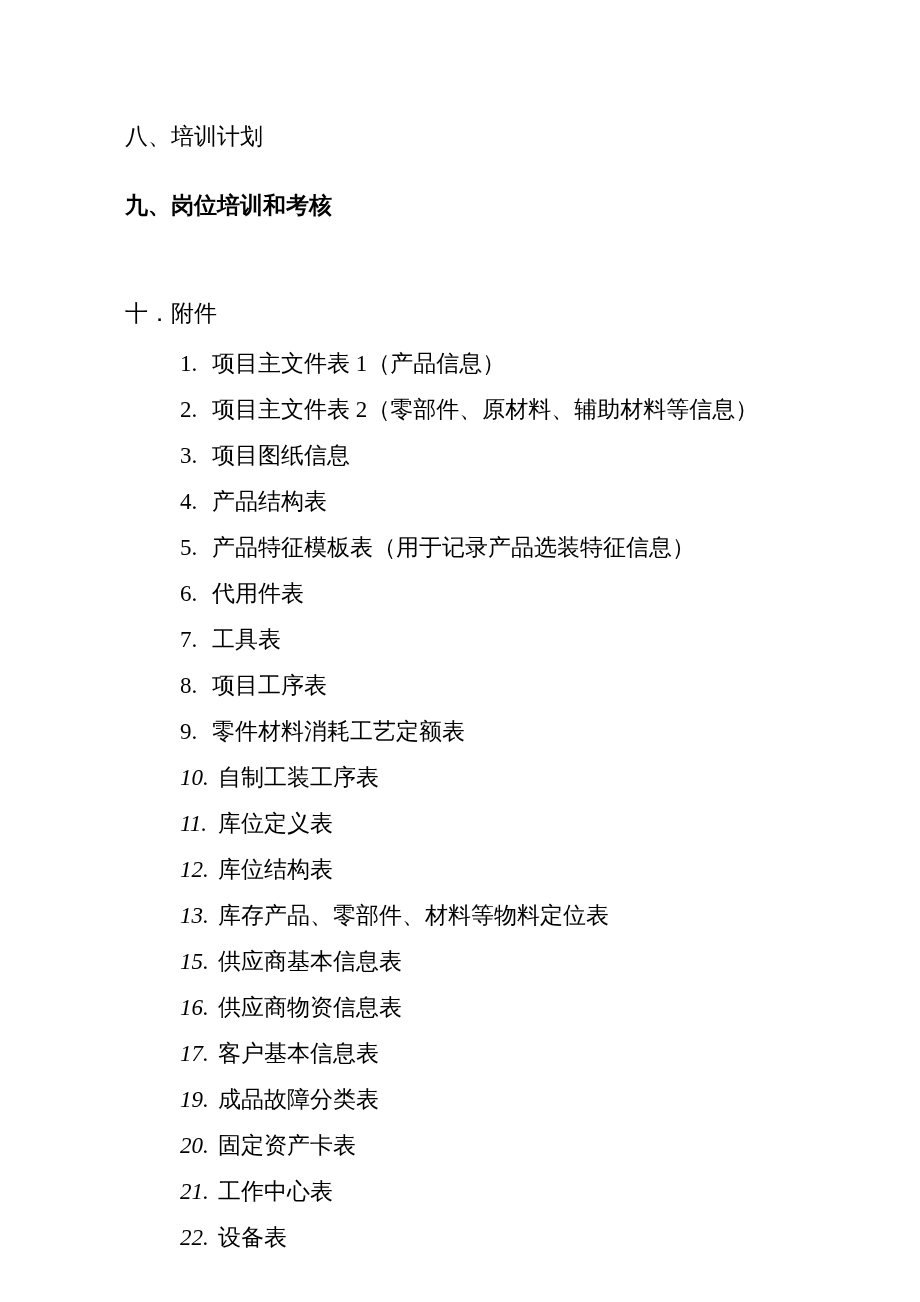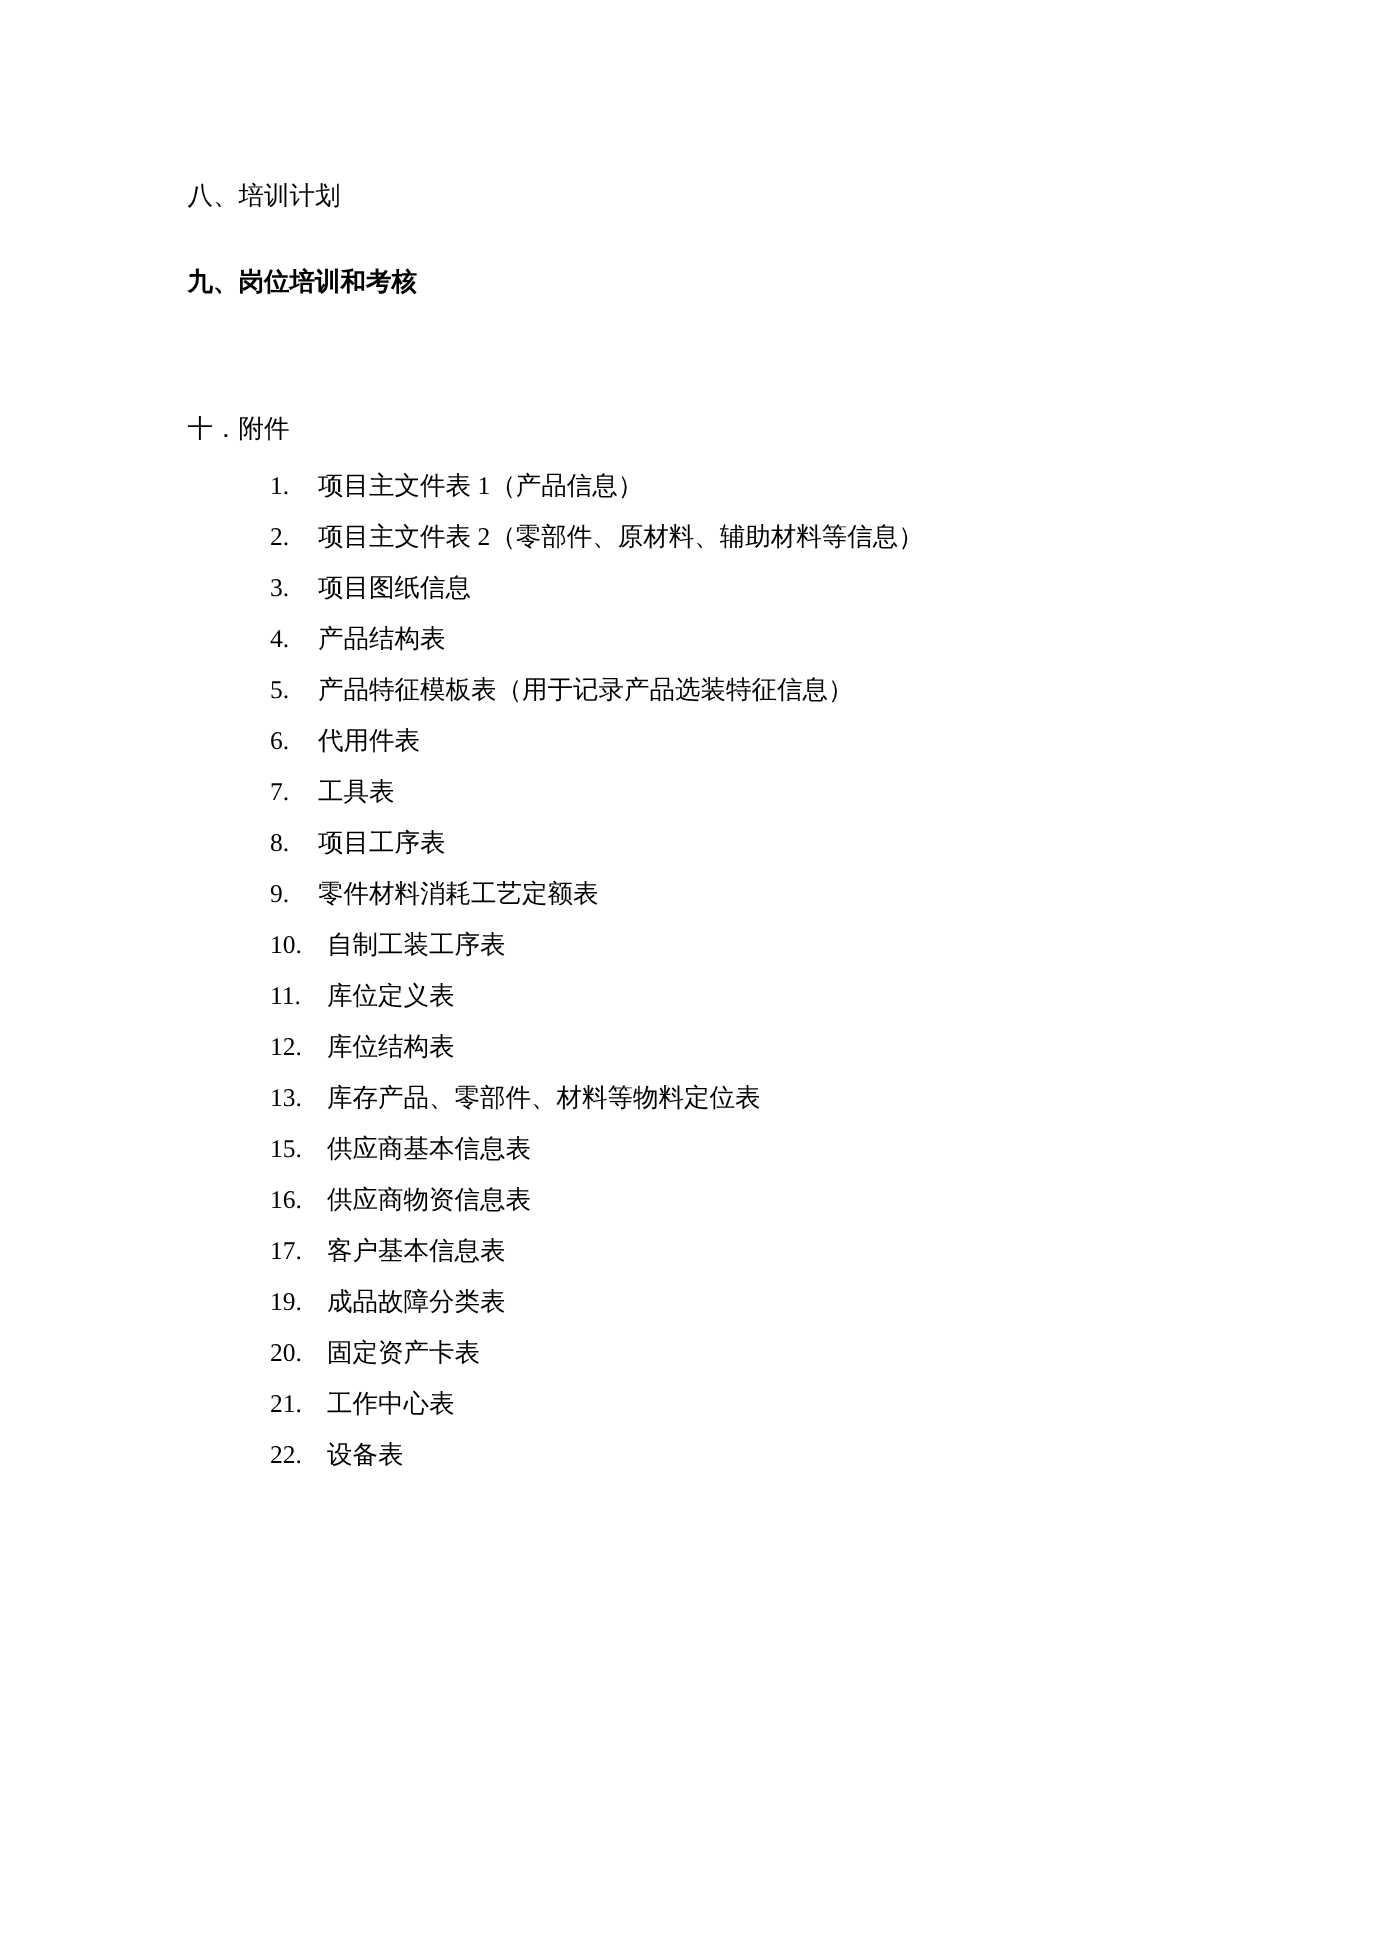--- a/index.html
+++ b/index.html
@@ -7,21 +7,21 @@
     padding: 0;
     width: 920px;
     background: #ffffff;
     font-family: "SimSun", "宋体", "Songti SC", serif;
     color: #000000;
   }
   .page {
     padding: 115px 0 0 125px;
     width: 795px;
     box-sizing: border-box;
-    font-size: 17px;
+    font-size: 23px;
     line-height: 1.9;
   }
   .heading {
     margin-bottom: 25px;
   }
   .heading.spaced {
     margin-bottom: 65px;
     font-weight: bold;
   }
   .heading.spaced2 {
@@ -34,20 +34,21 @@
     display: flex;
     align-items: baseline;
     line-height: 2.0;
   }
   .num {
     min-width: 28px;
     text-align: left;
   }
   .num.wide {
     min-width: 34px;
+    font-style: italic;
   }
   .txt {
     padding-left: 4px;
     font-family: Liberation Serif, serif;
   }
 </style>
 </head>
 <body>
 
 <div class="page">

